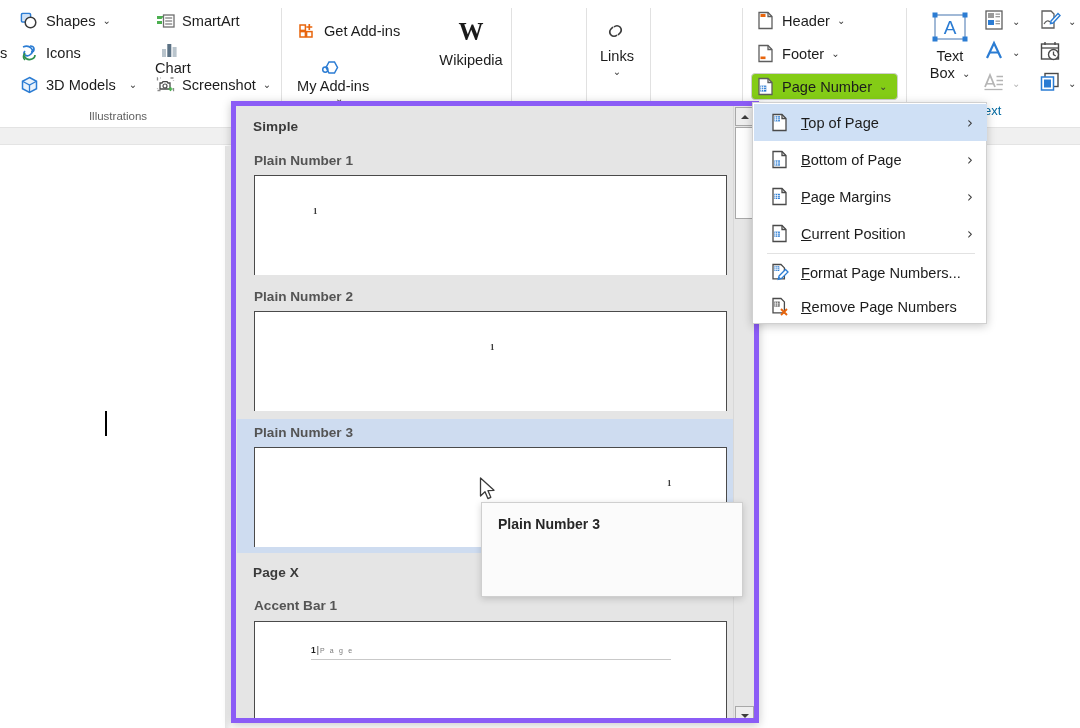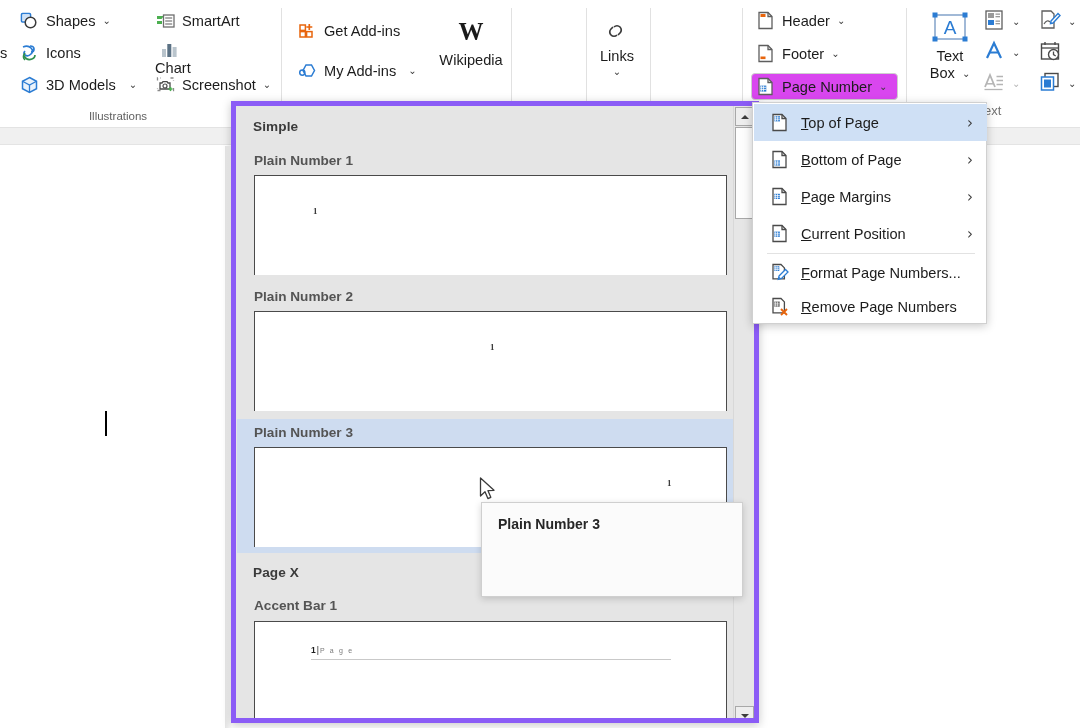--- a/index.html
+++ b/index.html
@@ -49,21 +49,21 @@
   .rbig .lbl { line-height: 17px; }
 
   
   .ricon {
     position: absolute; display: flex; align-items: center;
     cursor: default;
   }
 
   
   .pressed {
-    background: #d946ef;
+    background: #84cc16;
     border: 1px solid #cfcfcf;
     border-radius: 4px;
   }
 
   
   .docarea {
     position: absolute; left: 0; top: 128px; width: 1080px; height: 600px;
     background: #ffffff;
   }
   .ruler-strip {
@@ -291,21 +291,21 @@
         <span class="ic">
           <svg width="19" height="18" viewBox="0 0 19 18">
             <rect x="2" y="3" width="5.4" height="5.4" fill="none" stroke="#e8650d" stroke-width="1.5"></rect>
             <rect x="2" y="9.6" width="5.4" height="5.4" fill="none" stroke="#e8650d" stroke-width="1.5"></rect>
             <rect x="8.6" y="9.6" width="5.4" height="5.4" fill="none" stroke="#e8650d" stroke-width="1.5"></rect>
             <path d="M11.3 2 v6 M8.3 5 h6" stroke="#e8650d" stroke-width="1.7"></path>
           </svg>
         </span>
         <span>Get Add-ins</span>
       </div>
-      <div class="ritem" style="left:8px; top:58px;">
+      <div class="ritem" style="left:8px; top:58px;flex-direction:column;">
         <span class="ic">
           <svg width="19" height="18" viewBox="0 0 19 18">
             <path d="M8 3 L13.5 3 L16.5 8.5 L13.5 14 L8 14 L5 8.5 Z" fill="none" stroke="#2b7cd3" stroke-width="1.5"></path>
             <circle cx="4.3" cy="10.6" r="2.6" fill="none" stroke="#2b7cd3" stroke-width="1.5"></circle>
           </svg>
         </span>
         <span>My Add-ins</span>
         <span class="chev" style="margin-left:12px;">⌄</span>
       </div>
     </div>
@@ -465,21 +465,21 @@
         <span>
           <svg width="22" height="22" viewBox="0 0 22 22">
             <rect x="6" y="2.5" width="13" height="13" fill="none" stroke="#4a4a4a" stroke-width="1.4"></rect>
             <rect x="2.5" y="6" width="12" height="13" fill="#ffffff" stroke="#2b7cd3" stroke-width="1.5"></rect>
             <rect x="5" y="8.5" width="7" height="8" fill="#2b7cd3"></rect>
           </svg>
         </span>
         <span class="chev" style="margin-left:7px;">⌄</span>
       </div>
 
-      <div class="clip-text" style="left:74px; top:103px; font-size:13px; color:#737373;">ext</div>
+      <div class="clip-text" style="left:74px; top:103px; font-size:13px; color:#0369a1;">ext</div>
     </div>
   </div>
 
   <div class="docarea">
     <div class="ruler-strip"></div>
     <div class="page">
       <div class="caret"></div>
     </div>
     <div class="page-shadow"></div>
   </div>

